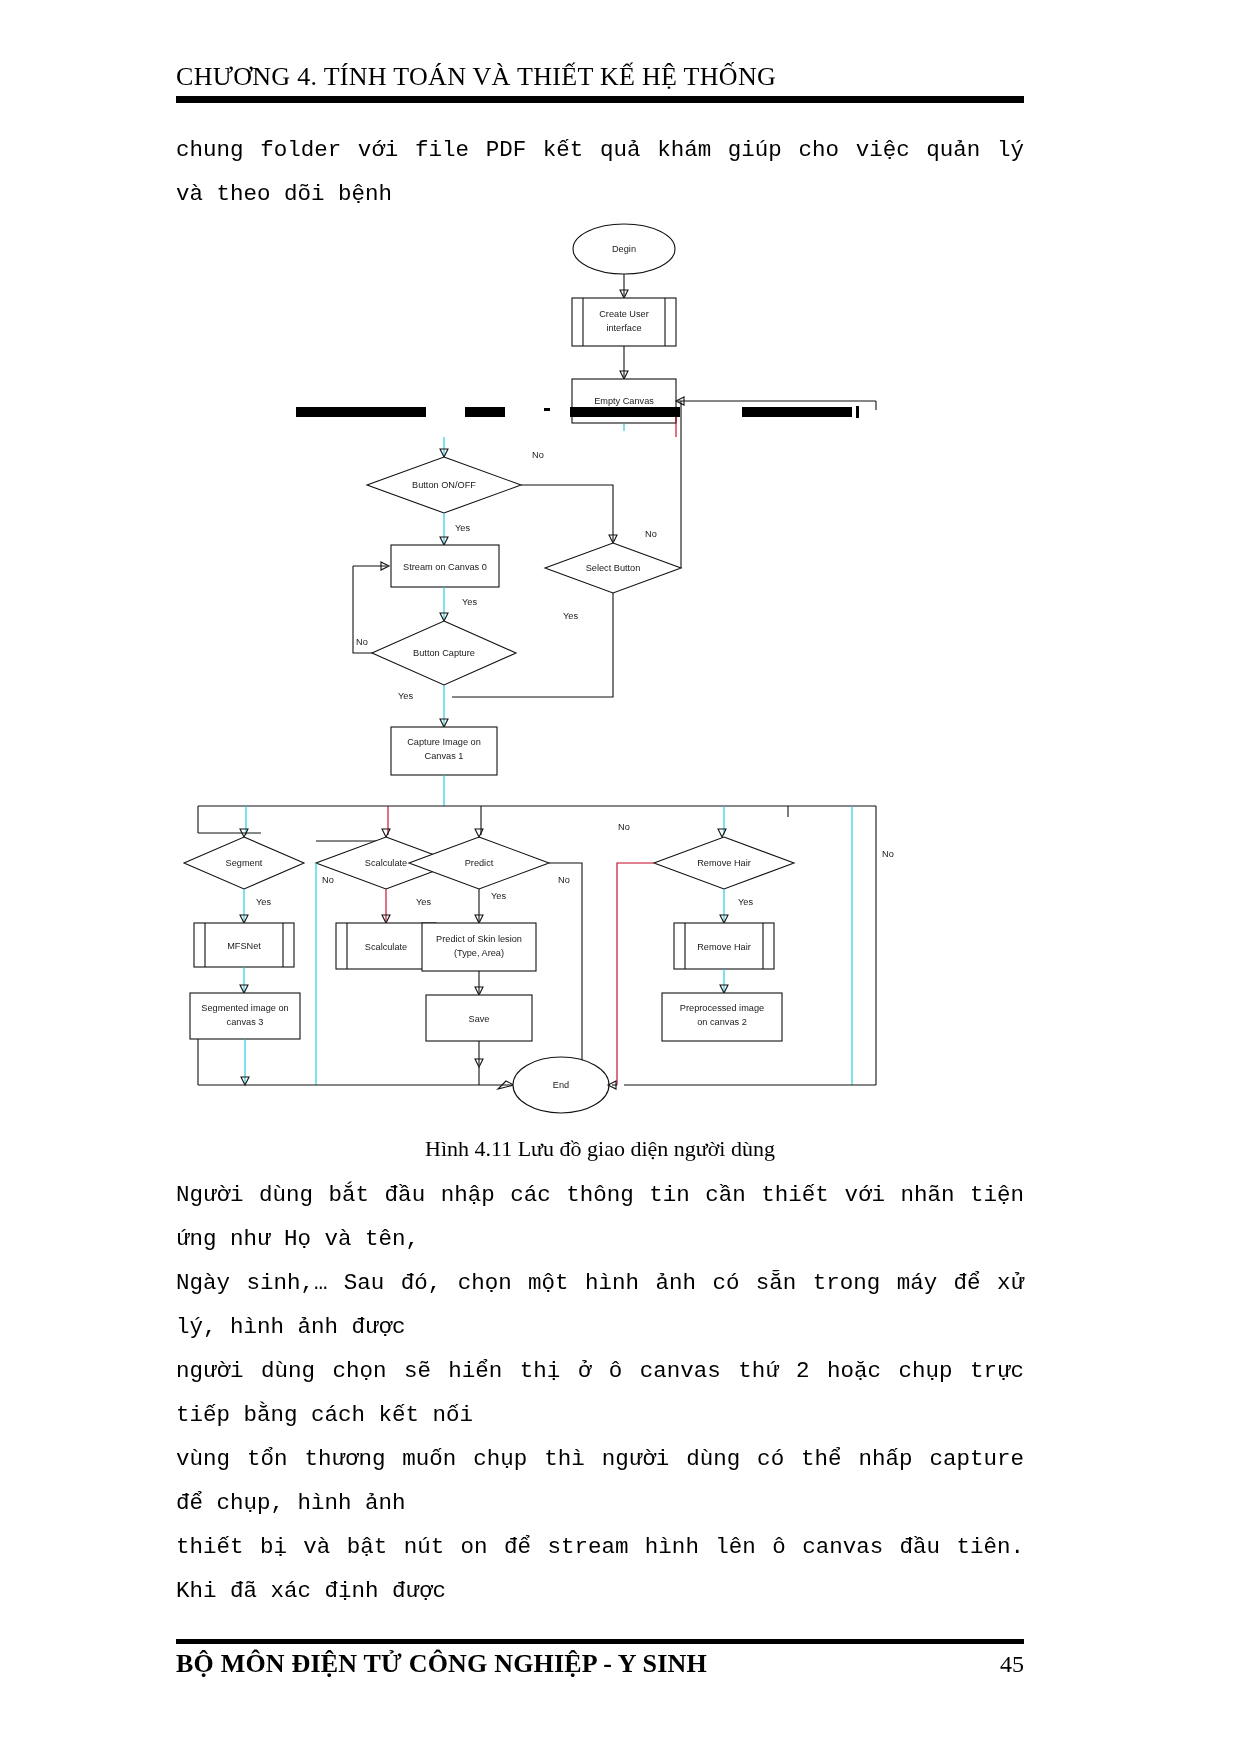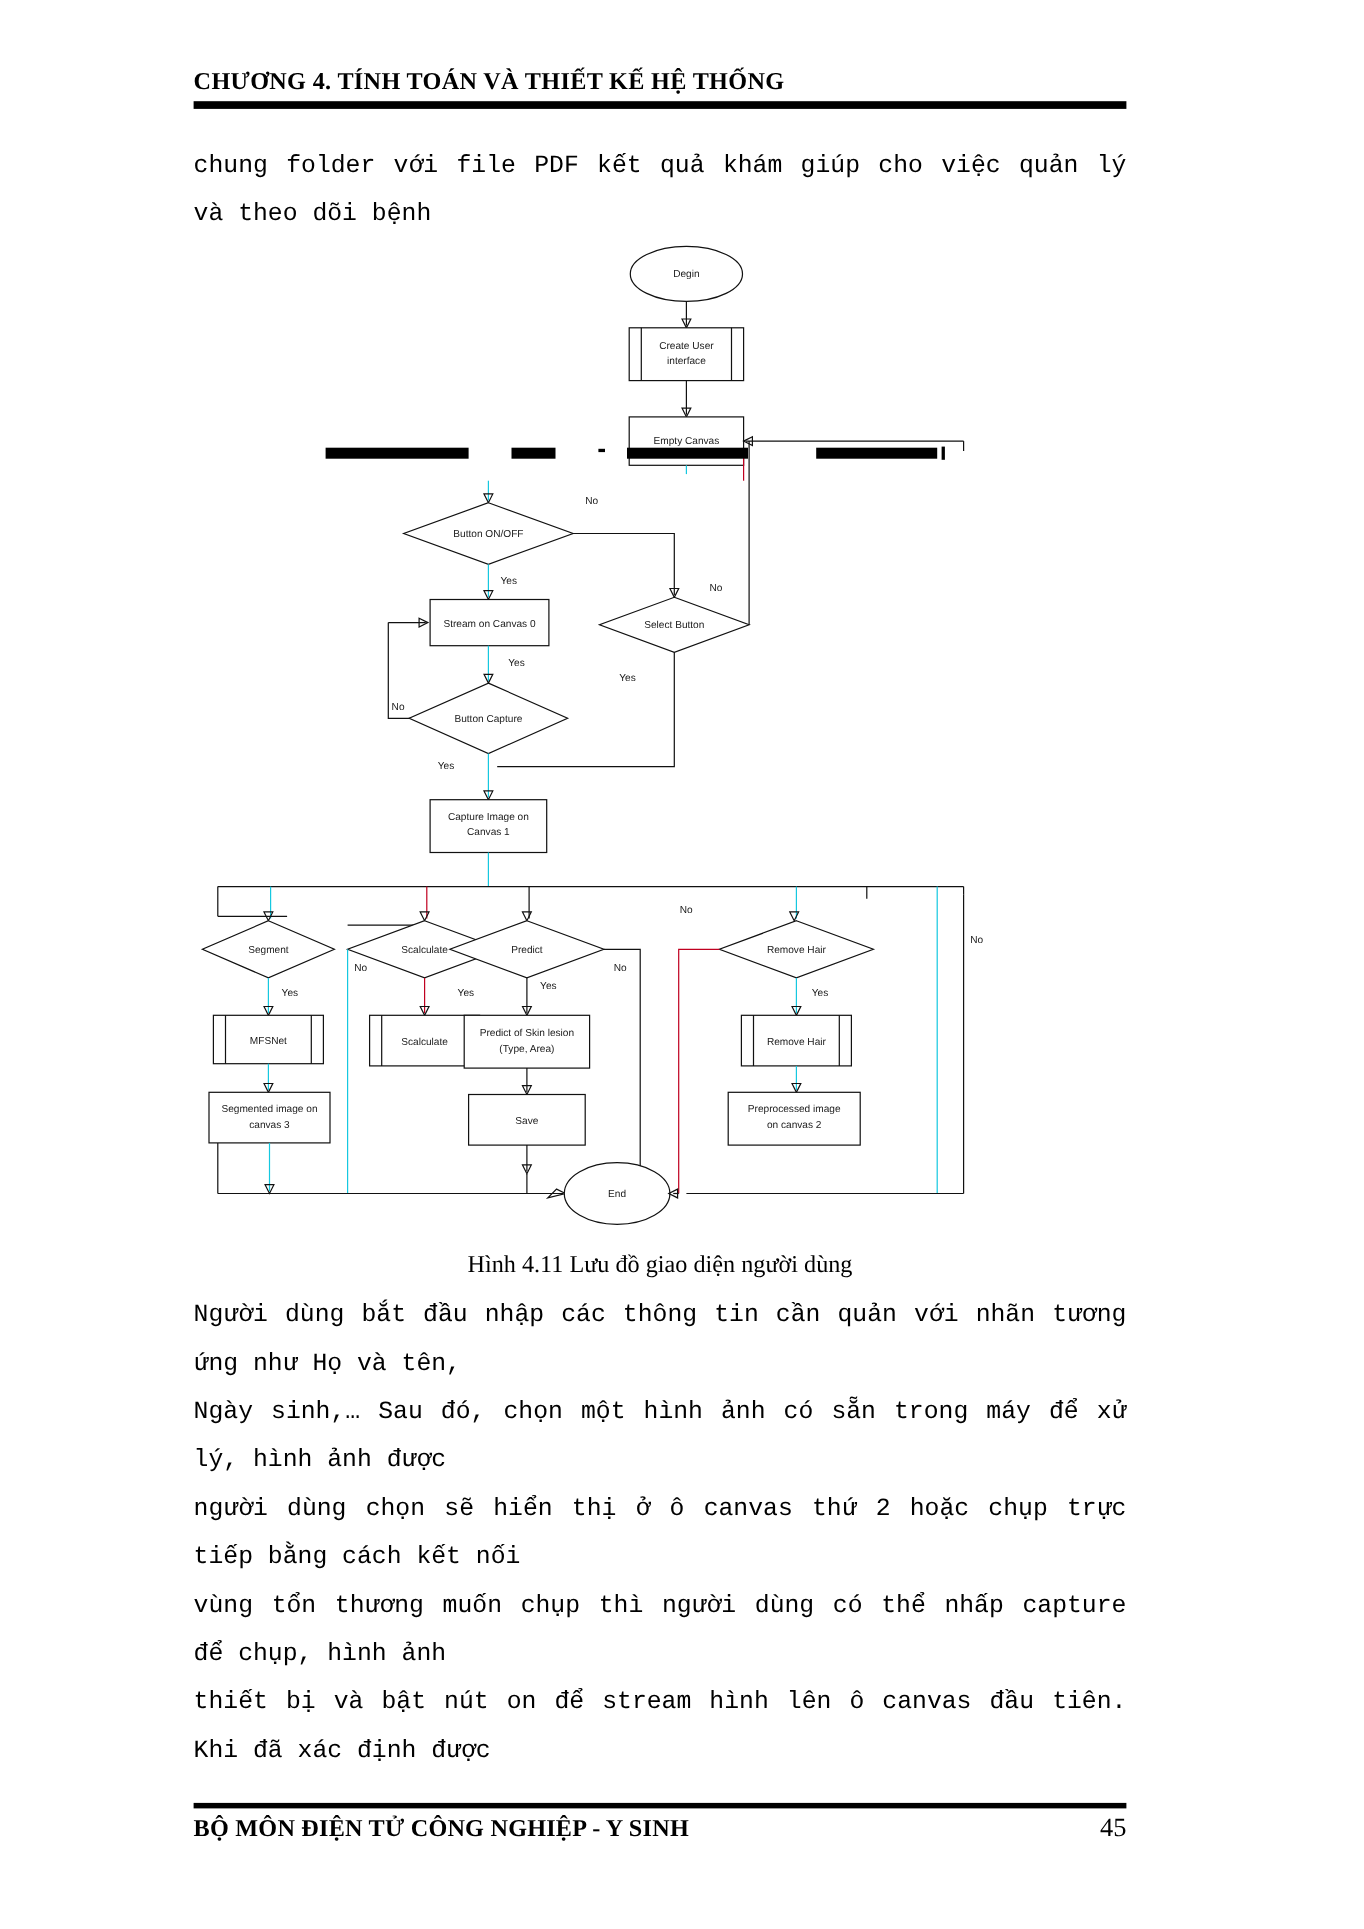--- a/index.html
+++ b/index.html
@@ -13,22 +13,22 @@
   .page{
     position:absolute;inset:0;
     padding:0;
   }
 
   
   .header{
     position:absolute;left:176px;top:62px;width:848px;
   }
   .header-title{
-    font-weight:bold;
-    font-size:22px;
+    font-weight:normal;
+    font-size:26px;
     letter-spacing:.3px;
     line-height:1.12;
     white-space:nowrap;
   }
   .header-rule{
     margin-top:5px;
     height:7px;background:#000;width:848px;
   }
 
   
@@ -69,21 +69,21 @@
 
   
   .footer-rule{
     position:absolute;left:176px;top:1639px;width:848px;height:5px;background:#000;
   }
   .footer{
     position:absolute;left:176px;top:1649px;width:848px;
     display:flex;align-items:baseline;justify-content:space-between;
   }
   .footer-title{
-    font-weight:bold;font-size:22px;letter-spacing:.2px;white-space:nowrap;
+    font-weight:bold;font-size:26px;letter-spacing:.2px;white-space:nowrap;
   }
   .footer-page{
     font-size:24px;
   }
 
   
   .fc-text{
     font-family:"Liberation Sans","DejaVu Sans",sans-serif;
     font-size:9.2px;
     fill:#1a1a1a;
@@ -304,21 +304,21 @@
     <div class="artifact" style="left:289px;top:202px;width:40px;"></div>
     <div class="artifact" style="left:368px;top:203px;width:6px;height:3px;"></div>
     <div class="artifact" style="left:394px;top:202px;width:110px;"></div>
     <div class="artifact" style="left:566px;top:202px;width:110px;"></div>
     <div class="artifact" style="left:680px;top:201px;width:3px;height:12px;"></div>
   </div>
 
   <div class="caption">Hình 4.11 Lưu đồ giao diện người dùng</div>
 
   <div class="para bottom">
-    <p class="just">Người dùng bắt đầu nhập các thông tin cần quản với nhãn tương ứng như Họ và tên,</p>
+    <p class="just">Người dùng bắt đầu nhập các thông tin cần thiết với nhãn tiện ứng như Họ và tên,</p>
     <p class="just">Ngày sinh,… Sau đó, chọn một hình ảnh có sẵn trong máy để xử lý, hình ảnh được</p>
     <p class="just">người dùng chọn sẽ hiển thị ở ô canvas thứ 2 hoặc chụp trực tiếp bằng cách kết nối</p>
     <p class="just">vùng tổn thương muốn chụp thì người dùng có thể nhấp capture để chụp, hình ảnh</p>
     <p class="just">thiết bị và bật nút on để stream hình lên ô canvas đầu tiên. Khi đã xác định được</p>
   </div>
 
   <div class="footer-rule"></div>
   <div class="footer">
     <div class="footer-title">BỘ MÔN ĐIỆN TỬ CÔNG NGHIỆP - Y SINH</div>
     <div class="footer-page">45</div>

